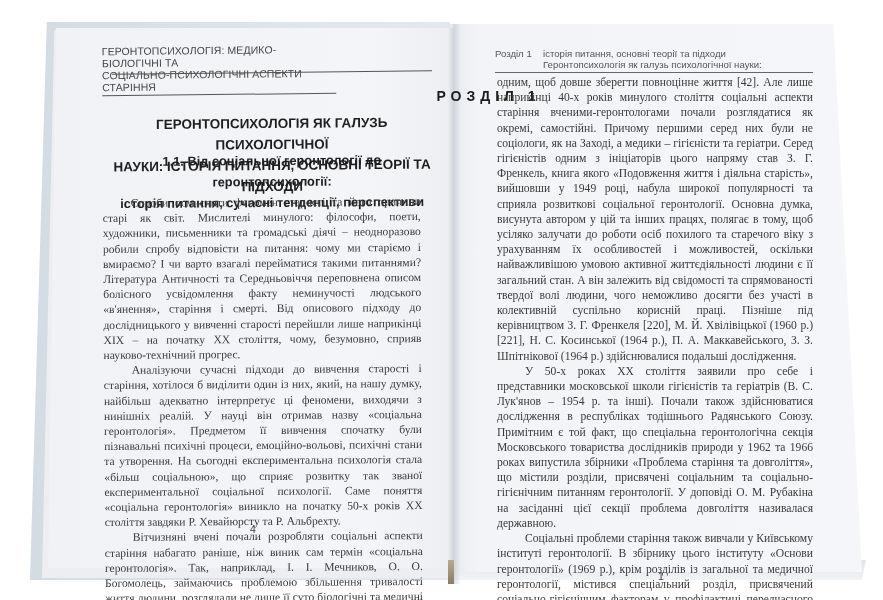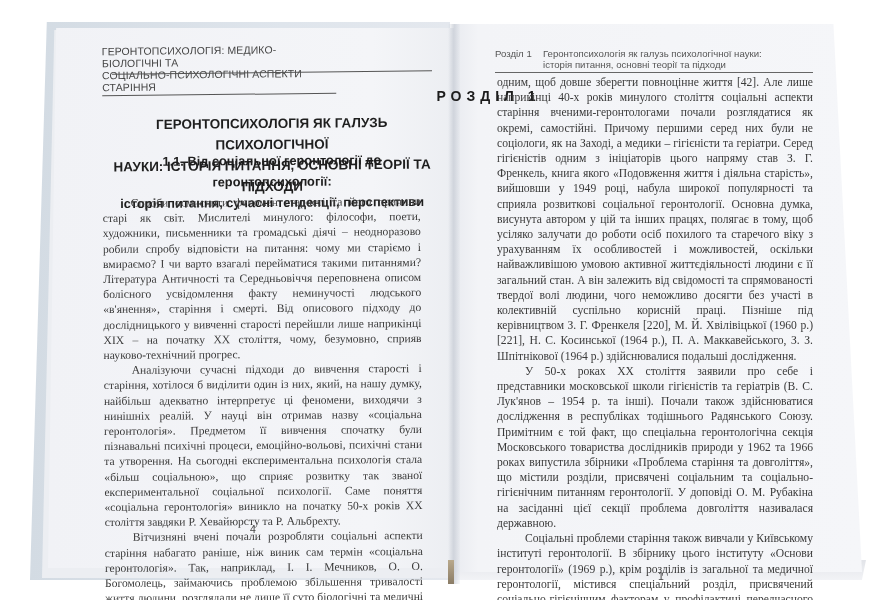--- a/index.html
+++ b/index.html
@@ -141,22 +141,22 @@
     <p>Спроби осмислити феномен старості та його причини старі як світ. Мислителі минулого: філософи, поети, художники, письменники та громадські діячі – неодноразово робили спробу відповісти на питання: чому ми старіємо і вмираємо? І чи варто взагалі перейматися такими питаннями? Література Античності та Середньовіччя переповнена описом болісного усвідомлення факту неминучості людського «в'янення», старіння і смерті. Від описового підходу до дослідницького у вивченні старості перейшли лише наприкінці XIX – на початку XX століття, чому, безумовно, сприяв науково-технічний прогрес.</p>
     <p>Аналізуючи сучасні підходи до вивчення старості і старіння, хотілося б виділити один із них, який, на нашу думку, найбільш адекватно інтерпретує ці феномени, виходячи з нинішніх реалій. У науці він отримав назву «соціальна геронтологія». Предметом її вивчення спочатку були пізнавальні психічні процеси, емоційно-вольові, психічні стани та утворення. На сьогодні експериментальна психологія стала «більш соціальною», що сприяє розвитку так званої експериментальної соціальної психології. Саме поняття «соціальна геронтологія» виникло на початку 50-х років XX століття завдяки Р. Хевайюрсту та Р. Альбрехту.</p>
     <p>Вітчизняні вчені почали розробляти соціальні аспекти старіння набагато раніше, ніж виник сам термін «соціальна геронтологія». Так, наприклад, І. І. Мечников, О. О. Богомолець, займаючись проблемою збільшення тривалості життя людини, розглядали не лише її суто біологічні та медичні питання, а й соціальні. Ще у 1938 році О. О. Богомолець запропонував рекомендації щодо правил, як люди повинні поводитися один з</p>
   </div>
 
   <div class="page-number pn-left">4</div>
 
   <div class="rp-header">
     <div class="chap">Розділ 1</div>
     <div>
+      <div>історія питання, основні теорії та підходи</div>
       <div>Геронтопсихологія як галузь психологічної науки:</div>
-      <div>історія питання, основні теорії та підходи</div>
     </div>
   </div>
   <div class="rp-header-rule"></div>
 
   <div class="body-text rp-body">
     <p class="cont">одним, щоб довше зберегти повноцінне життя [42]. Але лише наприкінці 40-х років минулого століття соціальні аспекти старіння вченими-геронтологами почали розглядатися як окремі, самостійні. Причому першими серед них були не соціологи, як на Заході, а медики – гігієністи та геріатри. Серед гігієністів одним з ініціаторів цього напряму став З. Г. Френкель, книга якого «Подовження життя і діяльна старість», вийшовши у 1949 році, набула широкої популярності та сприяла розвиткові соціальної геронтології. Основна думка, висунута автором у цій та інших працях, полягає в тому, щоб усіляко залучати до роботи осіб похилого та старечого віку з урахуванням їх особливостей і можливостей, оскільки найважливішою умовою активної життєдіяльності людини є її загальний стан. А він залежить від свідомості та спрямованості твердої волі людини, чого неможливо досягти без участі в колективній суспільно корисній праці. Пізніше під керівництвом З. Г. Френкеля [220], М. Й. Хвілівіцької (1960 р.) [221], Н. С. Косинської (1964 р.), П. А. Маккавейського, З. З. Шпітнікової (1964 р.) здійснювалися подальші дослідження.</p>
     <p>У 50-х роках XX століття заявили про себе і представники московської школи гігієністів та геріатрів (В. С. Лук'янов – 1954 р. та інші). Почали також здійснюватися дослідження в республіках тодішнього Радянського Союзу. Примітним є той факт, що спеціальна геронтологічна секція Московського товариства дослідників природи у 1962 та 1966 роках випустила збірники «Проблема старіння та довголіття», що містили розділи, присвячені соціальним та соціально-гігієнічним питанням геронтології. У доповіді О. М. Рубакіна на засіданні цієї секції проблема довголіття називалася державною.</p>
     <p>Соціальні проблеми старіння також вивчали у Київському інституті геронтології. В збірнику цього інституту «Основи геронтології» (1969 р.), крім розділів із загальної та медичної геронтології, містився спеціальний розділ, присвячений соціально-гігієнічним факторам у профілактиці передчасного старіння, постановці та вирішенню соціальних проблем старості. Ґрунтуючись на працях З. Г. Френкеля [220], Н. М. Сачук, за результатами аналізу перепису населення СРСР за 1959 рік наводиться демографічна та соціальна характеристика старших</p>
   </div>
 

